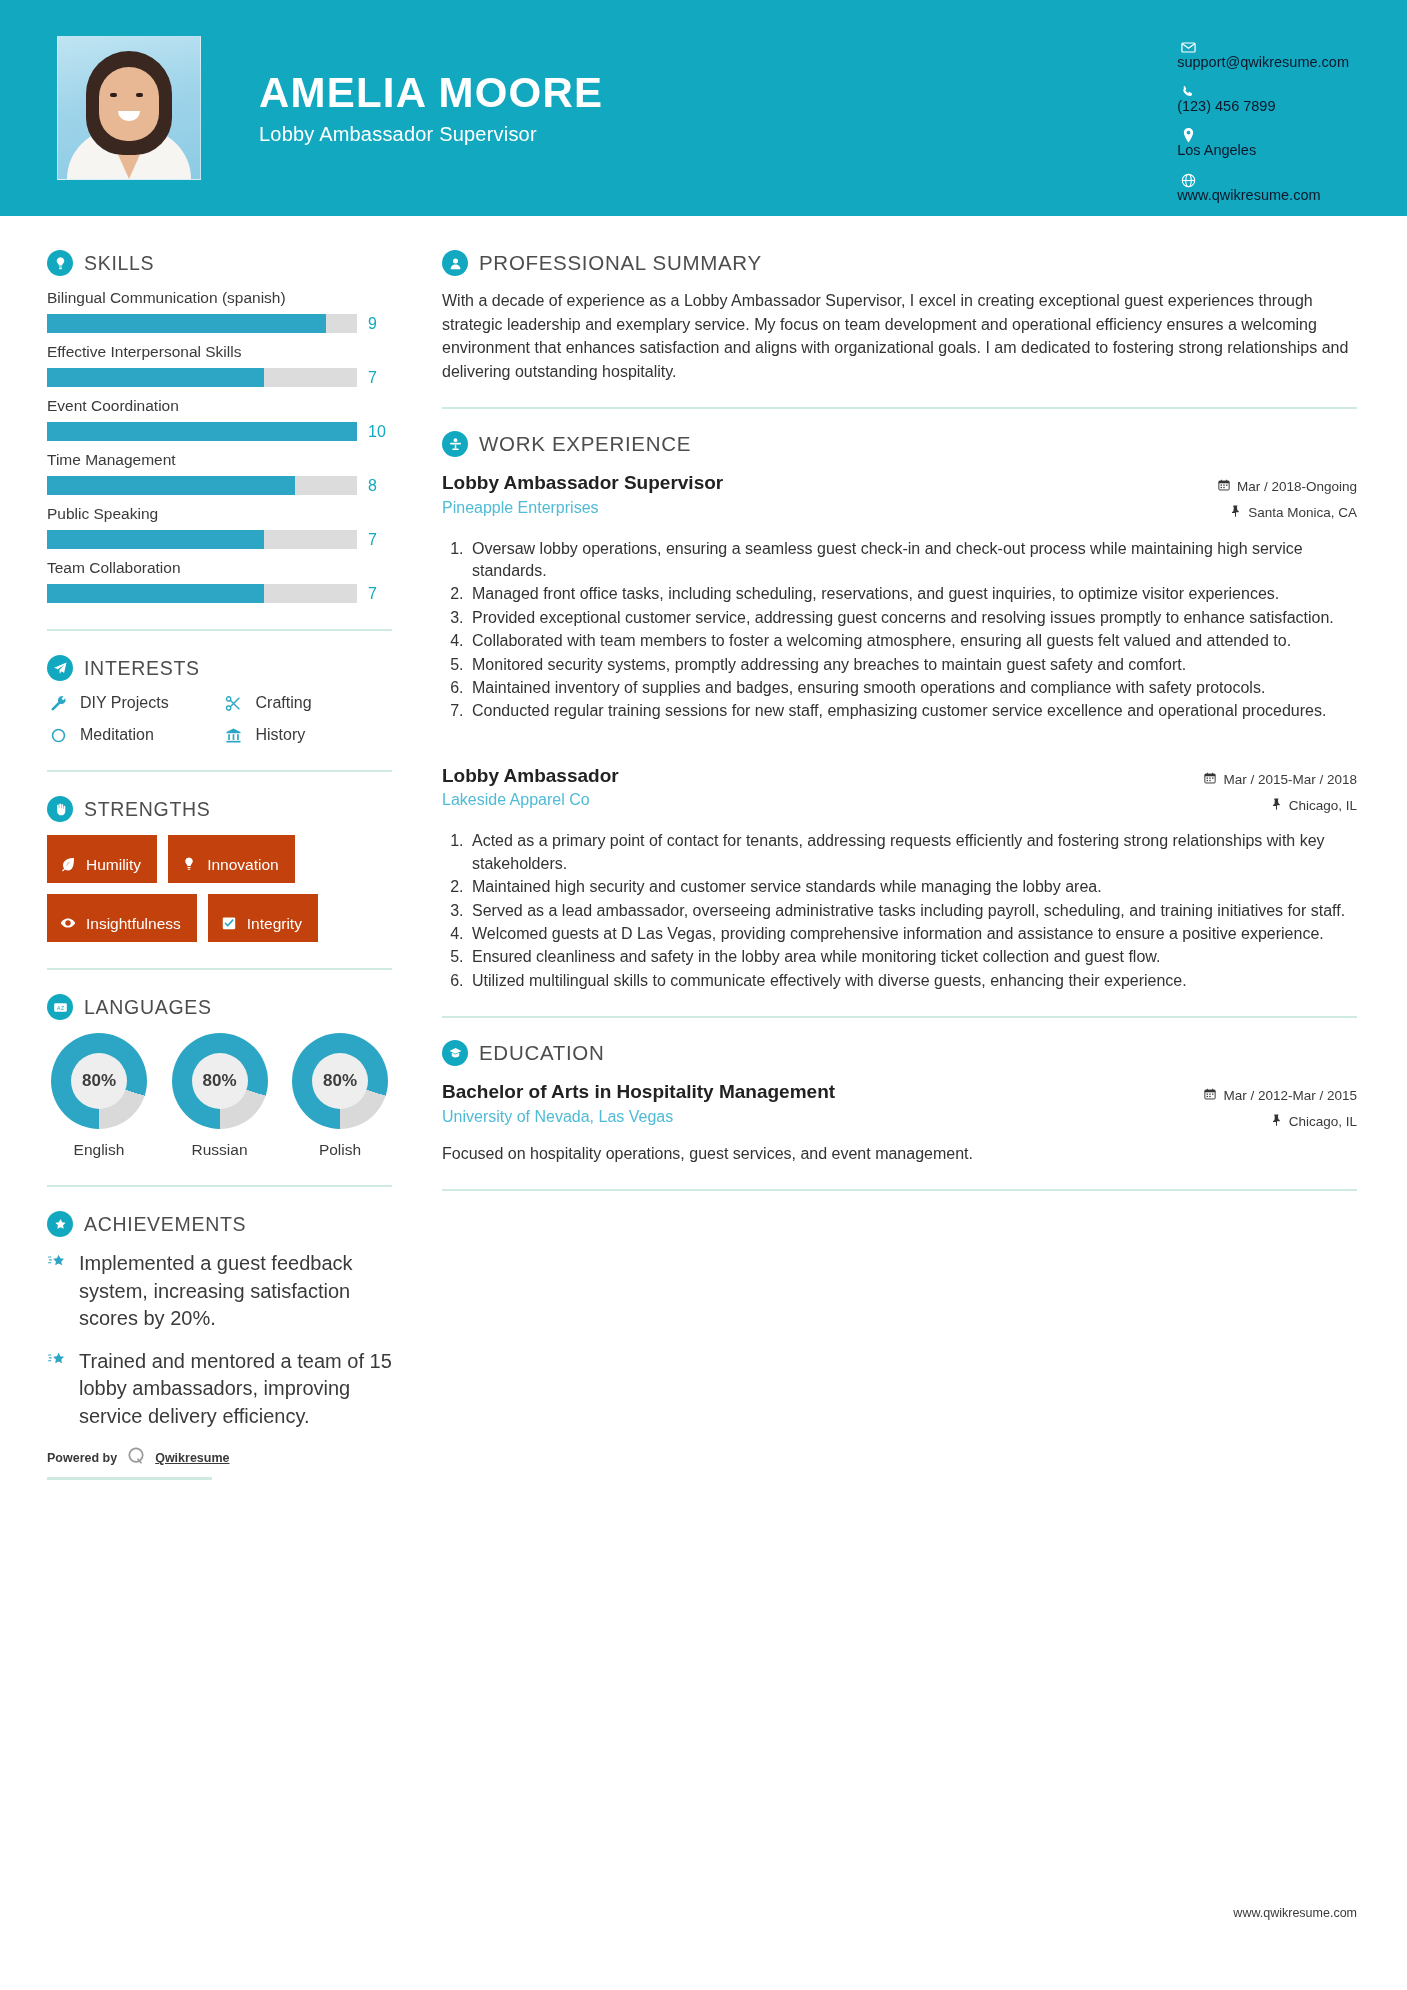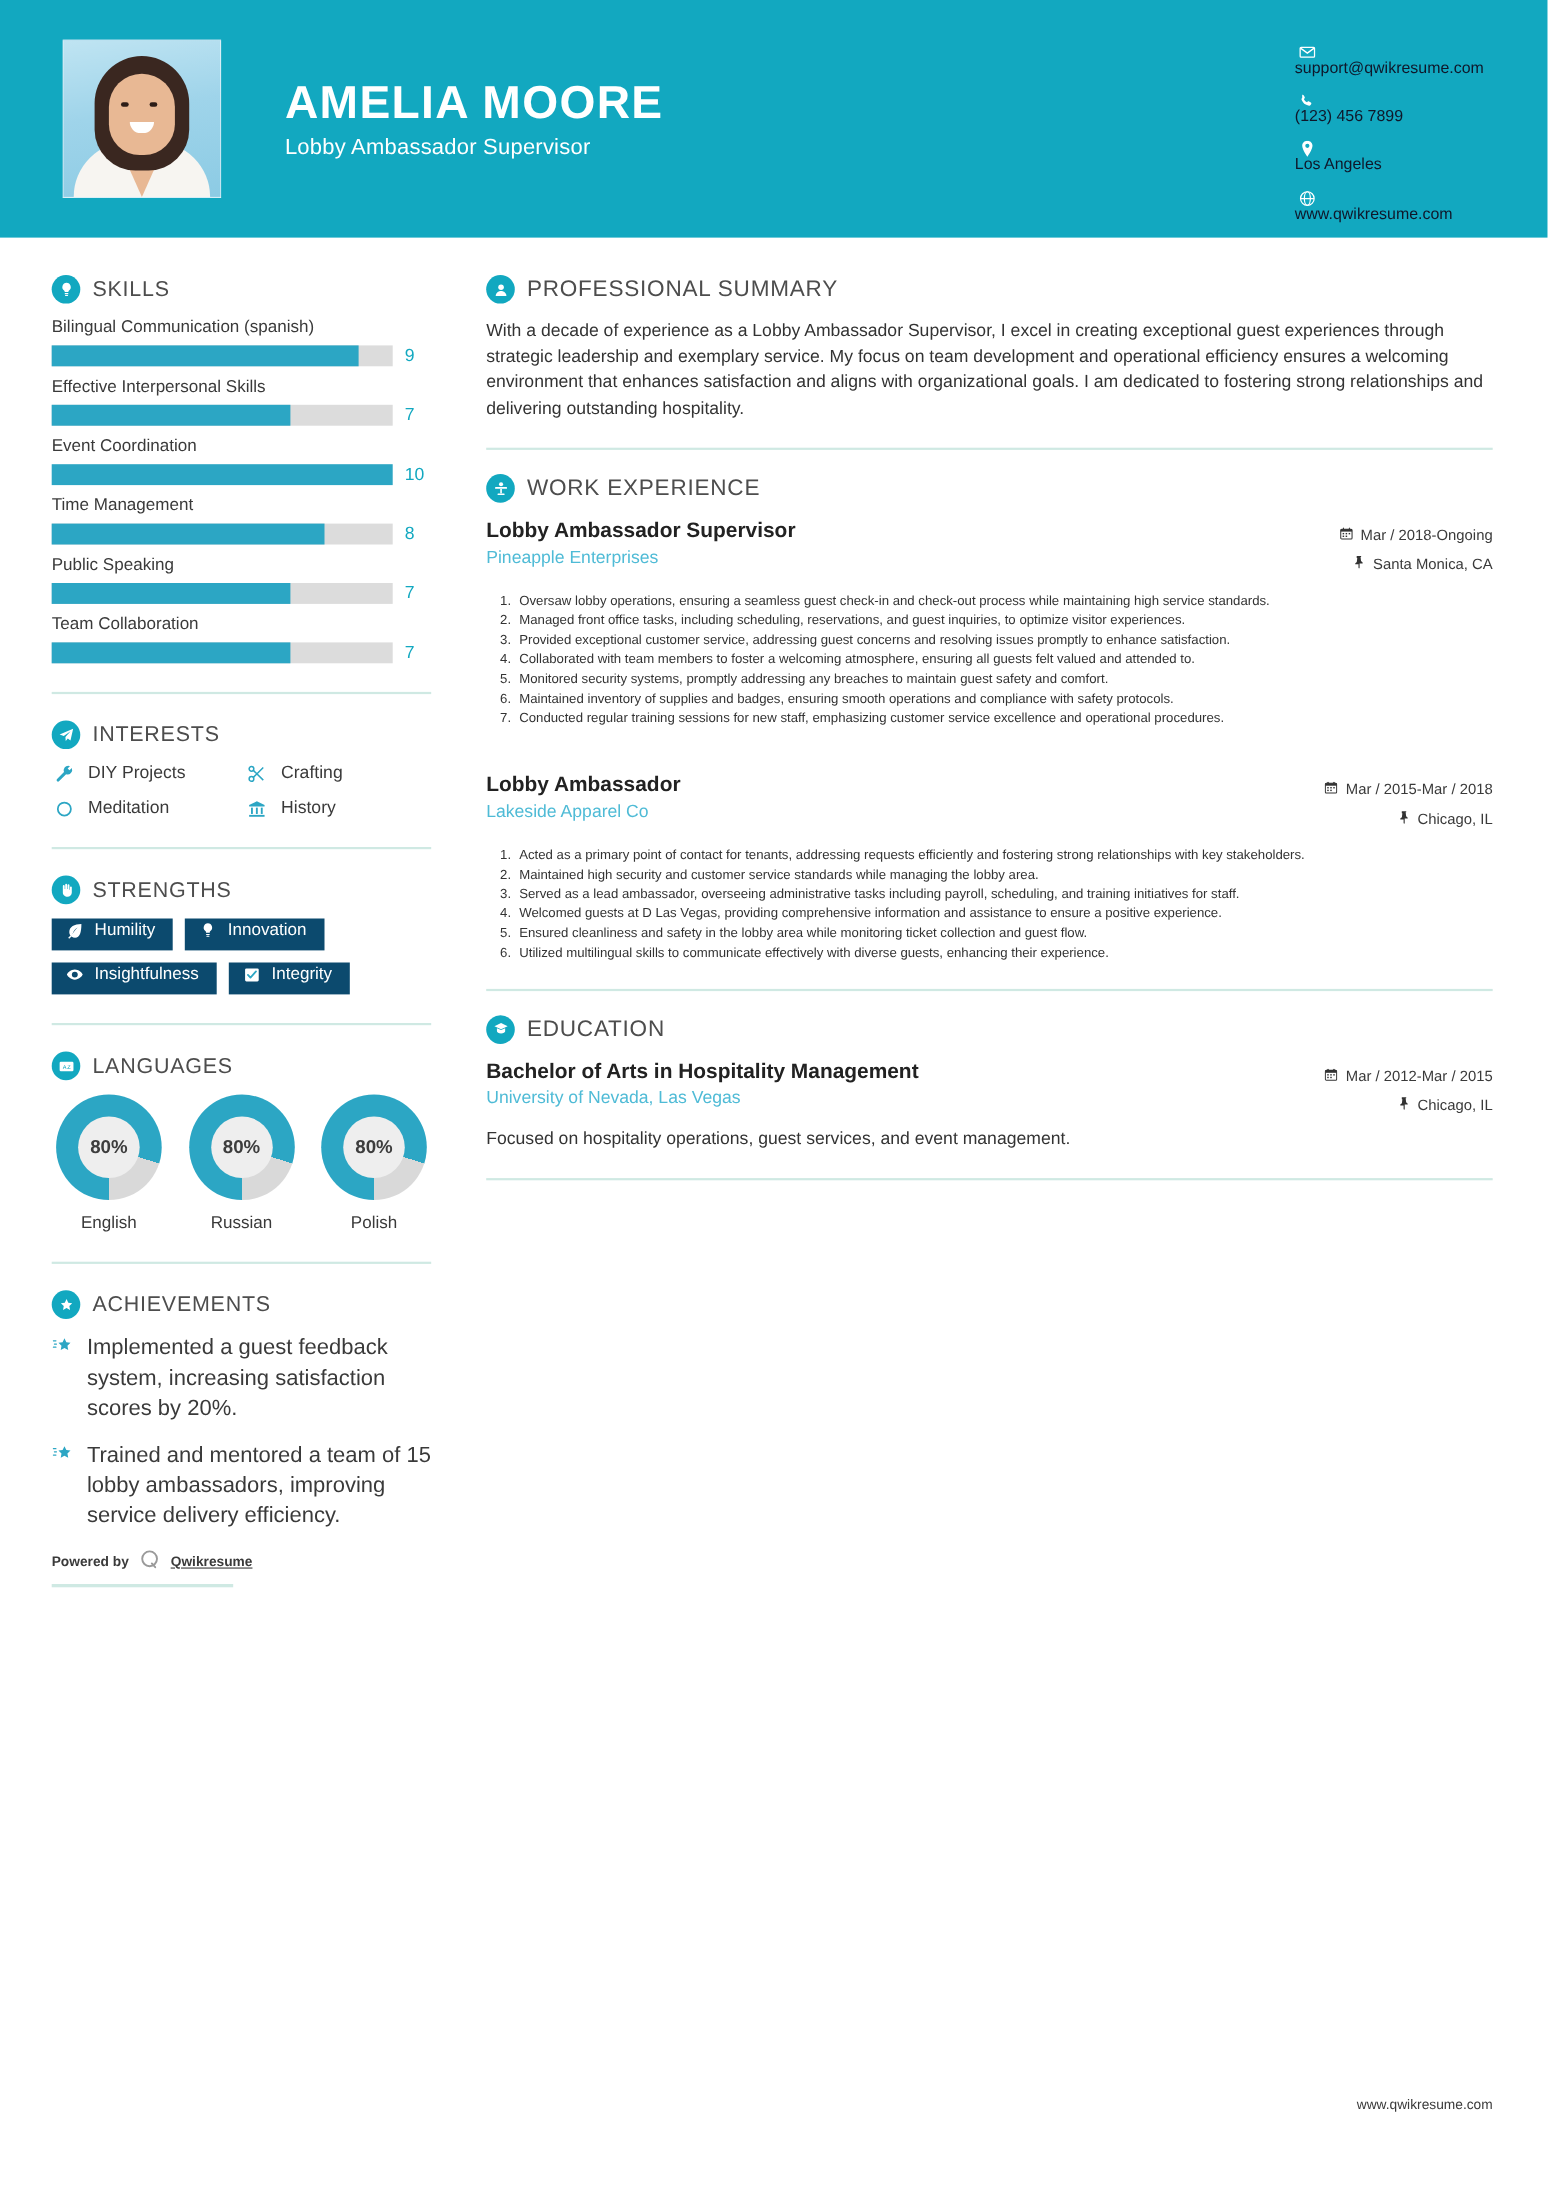--- a/index.html
+++ b/index.html
@@ -216,26 +216,25 @@
   .interest .ii { width: 22px; display:inline-flex; justify-content:center; flex:none; }
 
   
   .strengths-wrap {
     display: flex;
     flex-wrap: wrap;
     gap: 11px;
     margin-top: 4px;
   }
   .chip {
-    background: #0c4a6e;
+    background: #c2410c;
     color: #ffffff;
     font-size: 15.5px;
-    padding: 2px 16px 9px 13px;
+    padding: 21px 16px 9px 13px;
     display: inline-flex;
-    align-items: center;
     gap: 10px;
   }
   .chip .si { display:inline-flex; flex:none; }
 
   
   .langs {
     display: flex;
     justify-content: space-between;
     margin-top: 10px;
   }
@@ -333,21 +332,21 @@
     align-items: center;
     justify-content: flex-end;
     gap: 7px;
     line-height: 1.95;
   }
   ol.bullets {
     margin: 11px 0 0 0;
     padding-left: 26px;
   }
   ol.bullets li {
-    font-size: 12px;
+    font-size: 16px;
     line-height: 1.4;
     color: #333333;
     margin-bottom: 1px;
     padding-left: 4px;
   }
   .job-block + .job-block { margin-top: 40px; }
   .edu-desc {
     font-size: 16px;
     color: #333333;
     margin-top: 6px;

